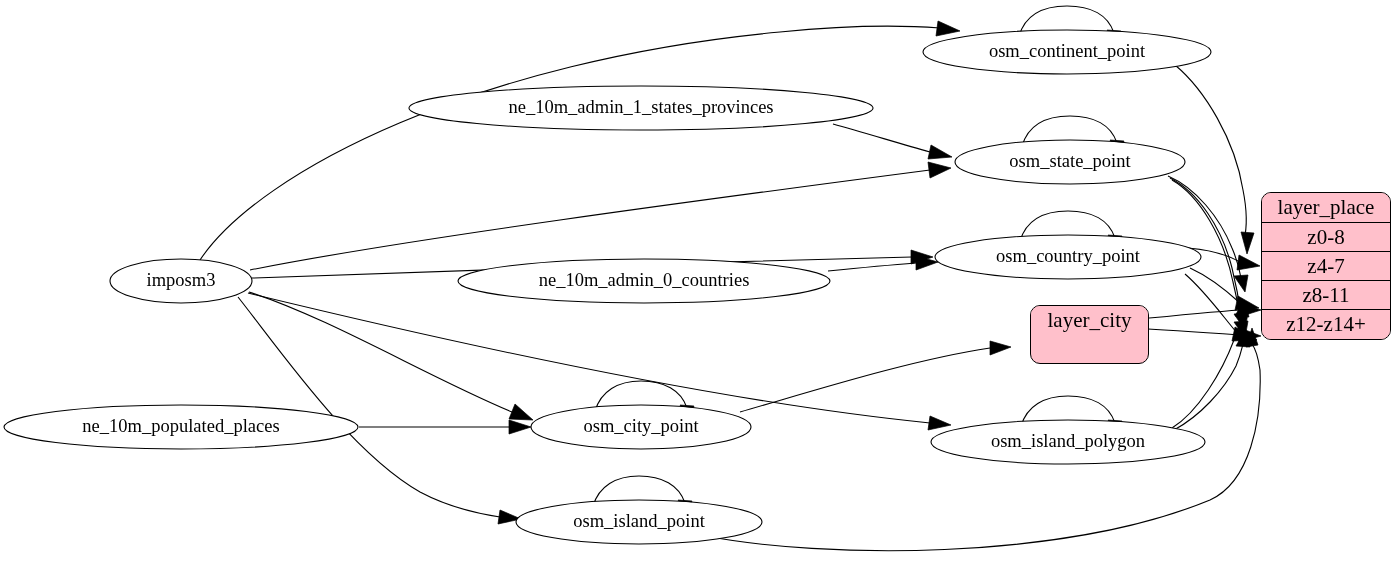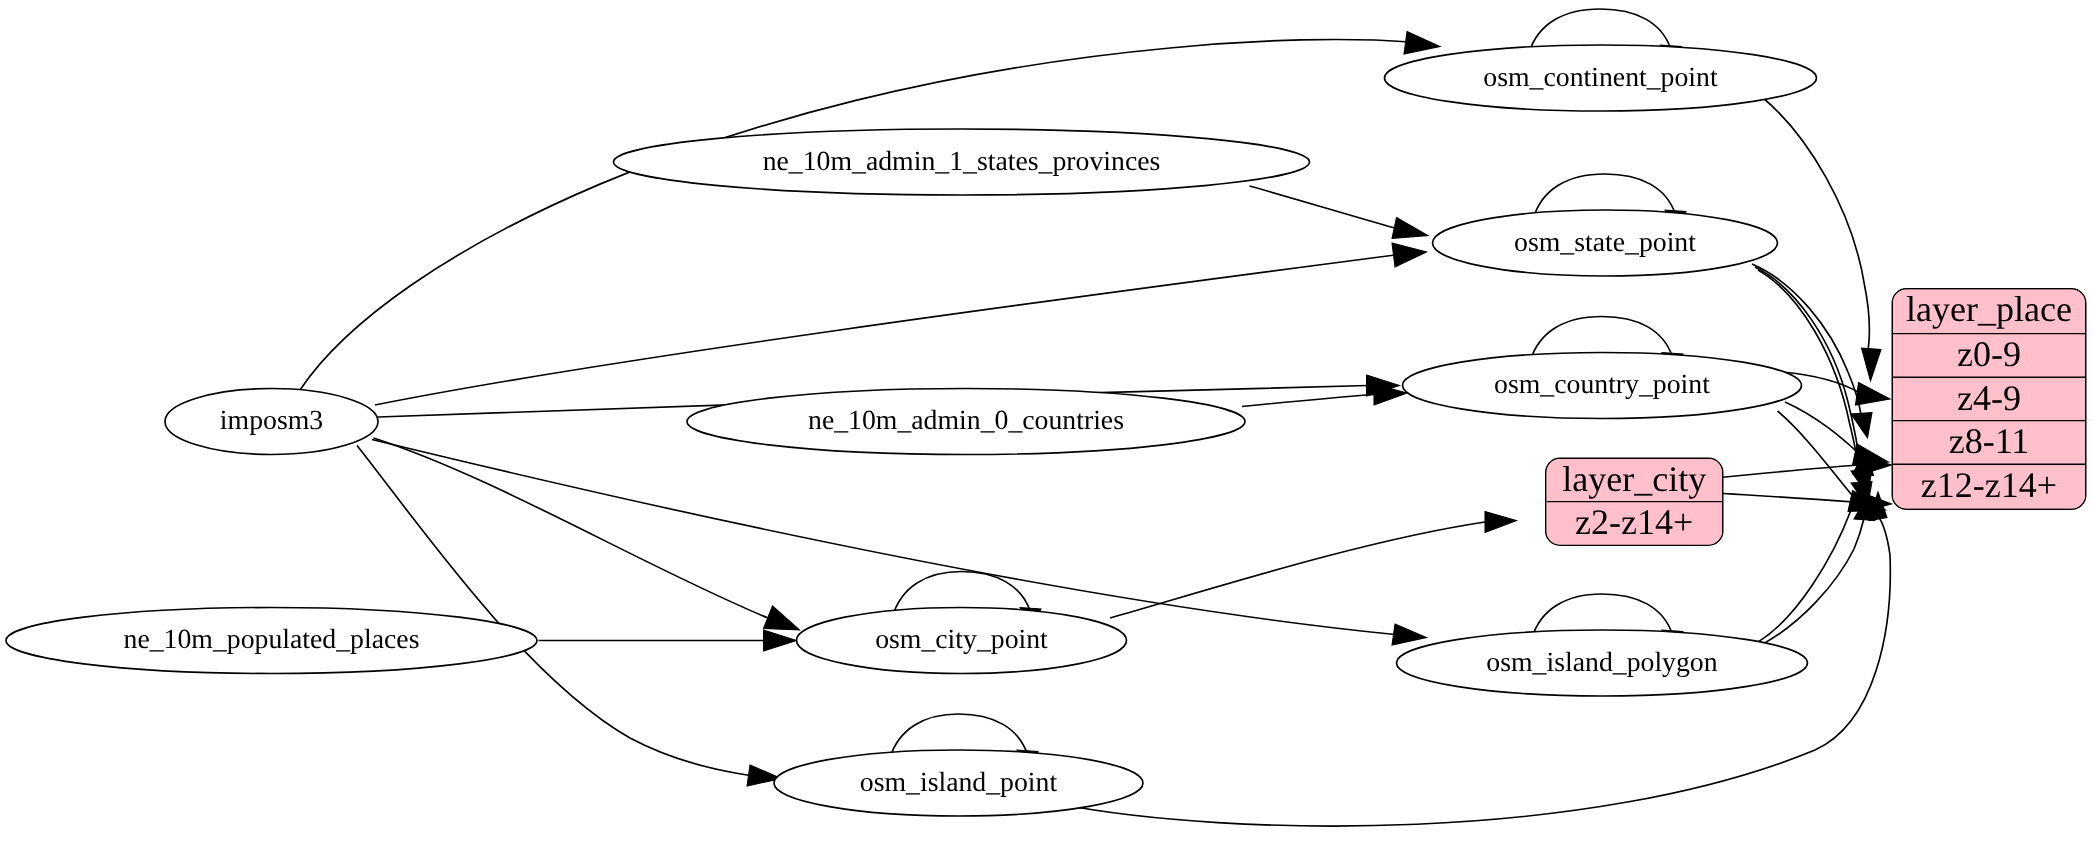--- a/index.html
+++ b/index.html
@@ -51,21 +51,21 @@
     border: 1.2px solid #000000;
     border-radius: 10px;
     overflow: hidden;
   }
   .record-row {
     box-sizing: border-box;
     display: flex;
     align-items: center;
     justify-content: center;
     font-family: "Liberation Serif", "DejaVu Serif", serif;
-    font-size: 24px;
+    font-size: 21px;
     color: #000000;
     background: #ffc0cb;
     border-bottom: 1.2px solid #000000;
     white-space: nowrap;
   }
   .record-row:last-child {
     border-bottom: none;
     text-align: center;
   }
 </style>
@@ -265,24 +265,23 @@
       <g>
         <ellipse class="ellipse-node" cx="639" cy="522" rx="123" ry="22"></ellipse>
         <text class="node-label" x="639" y="523">osm_island_point</text>
       </g>
 
     </g>
   </svg>
 
   <div class="record-box" style="left:1261px; top:192px; width:130px; height:148px;">
     <div class="record-row" style="height:30px;">layer_place</div>
-    <div class="record-row" style="height:29px;">z0-9</div>
-    <div class="record-row" style="height:29px;">z4-9</div>
+    <div class="record-row" style="height:29px;">z0-8</div>
+    <div class="record-row" style="height:29px;">z4-7</div>
     <div class="record-row" style="height:29px;">z8-11</div>
     <div class="record-row" style="height:29px;">z12-z14+</div>
   </div>
 
   <div class="record-box" style="left:1010px; top:305px; width:119px; height:59px;margin-left:20px;">
     <div class="record-row" style="height:29px;">layer_city</div>
-    <div class="record-row" style="height:29px;">z2-z14+</div>
   </div>
 
 </div>
 
 </body></html>

